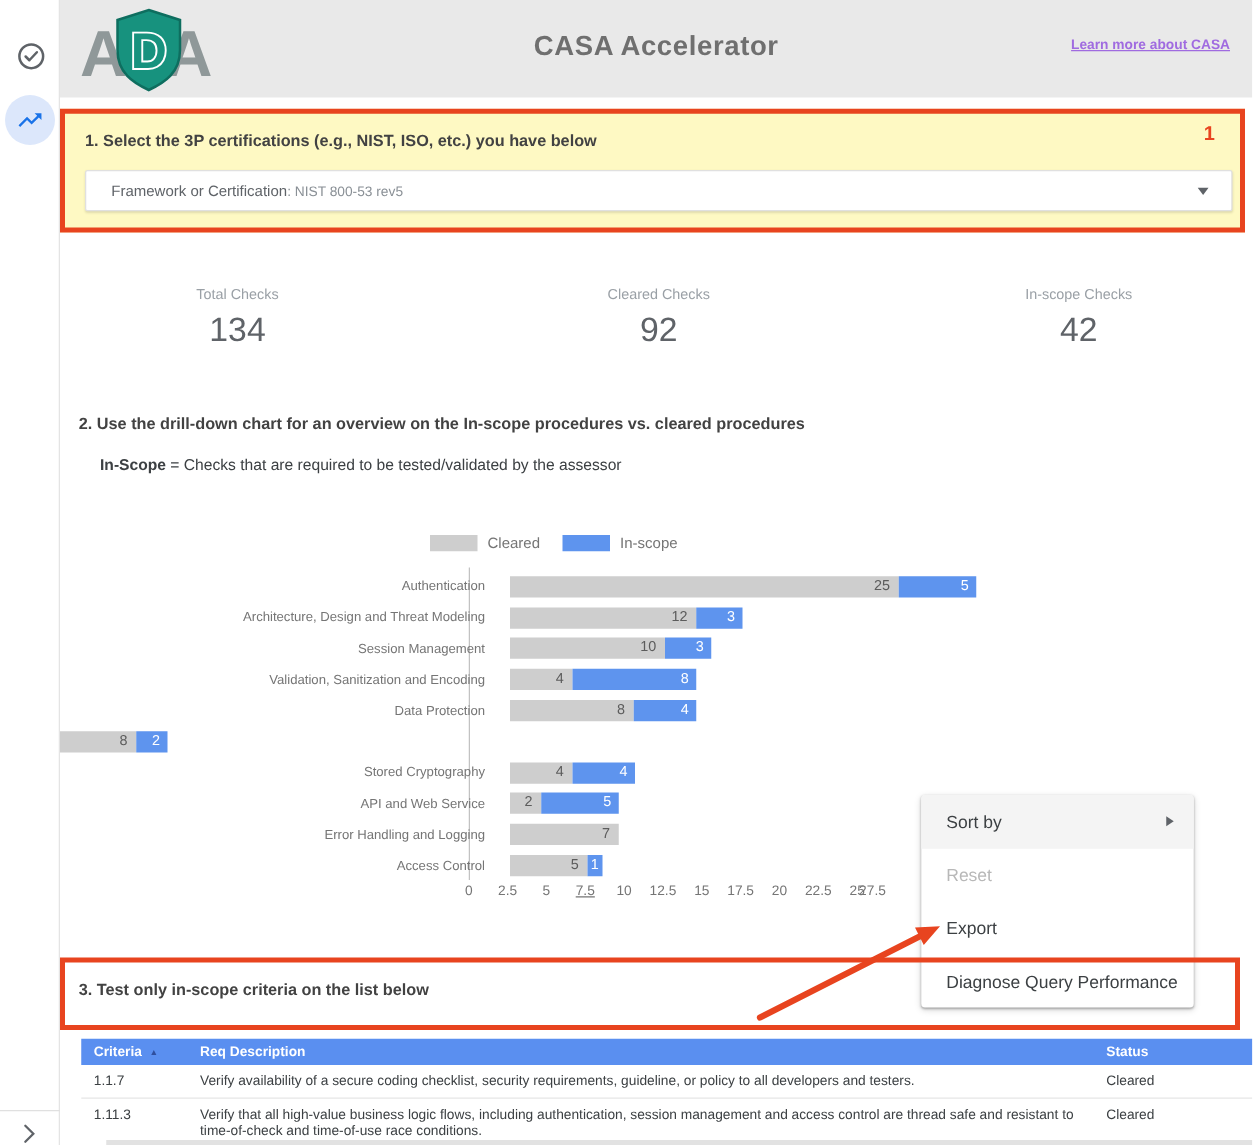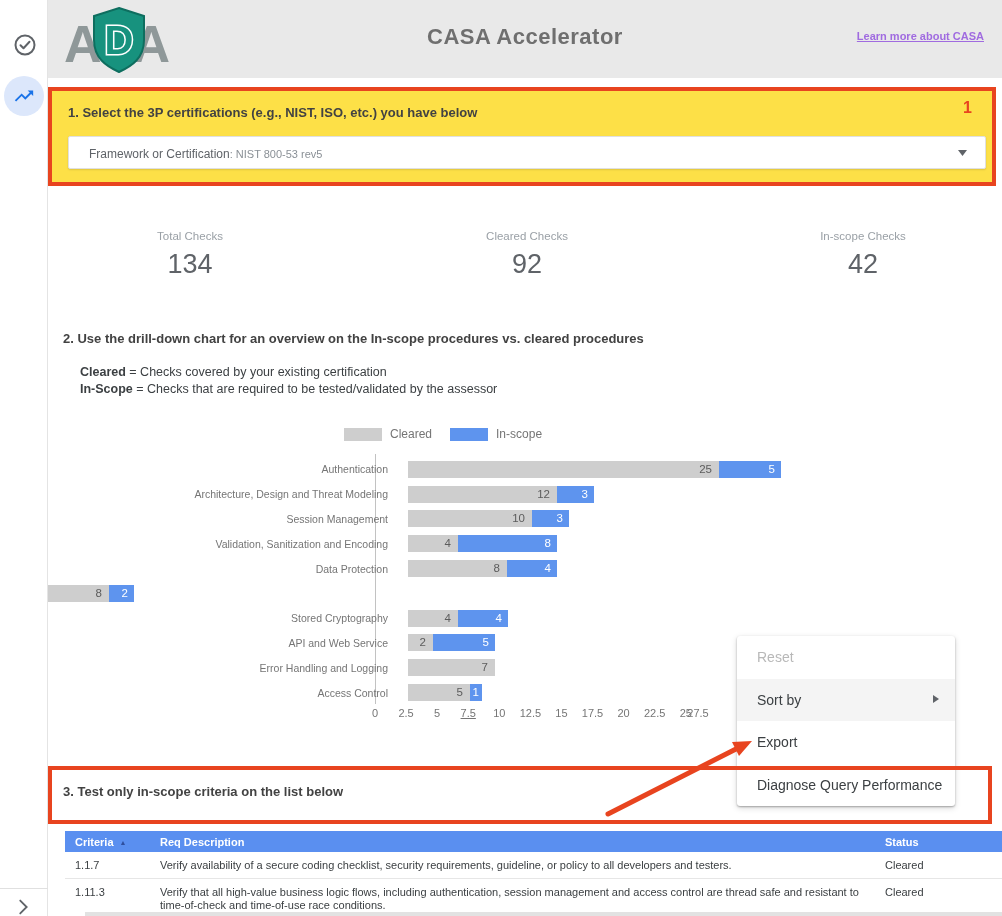--- a/index.html
+++ b/index.html
@@ -19,21 +19,21 @@
   .topbar { position:absolute; left:48px; top:0; width:954px; height:78px; background:#e9e9e9; }
   .logo { position:absolute; left:16px; top:4px; width:112px; height:70px; }
   .logo-a { position:absolute; bottom:4px; font-size:52px; font-weight:bold; color:#8f9899; line-height:1; }
   .logo-a.first { left:0; }
   .logo-a.last { right:6px; }
   .logo-shield { position:absolute; left:26px; top:2px; z-index:2; }
   .page-title { position:absolute; left:0; top:24px; width:100%; text-align:center; font-size:22px; font-weight:bold; color:#6f6f6f; letter-spacing:.5px; }
   .casa-link { position:absolute; right:18px; top:30px; font-size:11px; font-weight:bold; color:#a06be0; text-decoration:underline; cursor:pointer; }
 
   
-  .red-box1 { position:absolute; left:48px; top:87px; width:948px; height:99px; border:4px solid #e8441f; background:#fde047; z-index:2; }
+  .red-box1 { position:absolute; left:48px; top:87px; width:948px; height:99px; border:4px solid #e8441f; background:#fef9c3; z-index:2; }
   .sec1-title { position:absolute; left:16px; top:14px; font-size:13px; font-weight:bold; color:#424242; }
   .sec1-marker { position:absolute; right:20px; top:8px; font-size:16px; font-weight:bold; color:#e8441f; }
   .dropdown { position:absolute; left:16px; top:45px; width:918px; height:33px; background:#fff; border:1px solid #e0e0e0; border-radius:2px; box-shadow:0 1px 2px rgba(0,0,0,.12); line-height:31px; padding-left:20px; cursor:pointer; }
   .dd-label { font-size:12px; color:#5f6368; }
   .dd-value { font-size:11px; color:#8a9096; }
   .dd-caret { position:absolute; right:18px; top:13px; }
 
   
   .stats { position:absolute; left:0; top:230px; width:890px; height:70px; }
   .stat { position:absolute; width:220px; text-align:center; }
@@ -142,21 +142,20 @@
         <div class="stat-value">92</div>
       </div>
       <div class="stat" style="left: 753px;">
         <div class="stat-label">In-scope Checks</div>
         <div class="stat-value">42</div>
       </div>
     </div>
 
   <div class="sec2-title">2. Use the drill-down chart for an overview on the In-scope procedures vs. cleared procedures</div>
   <div class="sec2-defs">
-      <div><b>Cleared</b> = Checks covered by your existing certification</div>
       <div><b>In-Scope</b> = Checks that are required to be tested/validated by the assessor</div>
     </div>
 
   <div class="legend">
     <span class="swatch" style="background:#cecece"></span>
     <span class="legend-label">Cleared</span>
     <span class="swatch" style="background:#5e94ee"></span>
     <span class="legend-label">In-scope</span>
   </div>
   <div class="axis-line"></div>
@@ -239,22 +238,22 @@
       <span class="tick" style="left: 530.375px;">12.5</span>
       <span class="tick" style="left: 561.45px;">15</span>
       <span class="tick" style="left: 592.525px;">17.5</span>
       <span class="tick" style="left: 623.6px;">20</span>
       <span class="tick" style="left: 654.675px;">22.5</span>
       <span class="tick" style="left: 685.75px;">25</span>
       <span class="tick" style="left: 698px;">27.5</span>
     </div>
 
   <div class="menu">
+      <div class="menu-item highlighted">Sort by<span class="submenu-arrow"></span></div>
       <div class="menu-item disabled">Reset</div>
-      <div class="menu-item highlighted">Sort by<span class="submenu-arrow"></span></div>
       <div class="menu-item">Export</div>
       <div class="menu-item">Diagnose Query Performance</div>
     </div>
 
   <div class="sec3-title">3. Test only in-scope criteria on the list below</div>
   <div class="red-box3"></div>
   <svg class="arrow-svg" width="172" height="94" viewBox="0 0 172 94">
     <line x1="10" y1="86" x2="138" y2="21" stroke="#e8441f" stroke-width="5" stroke-linecap="round"></line>
     <polygon points="154,13 141,28 134,14" fill="#e8441f"></polygon>
   </svg>

